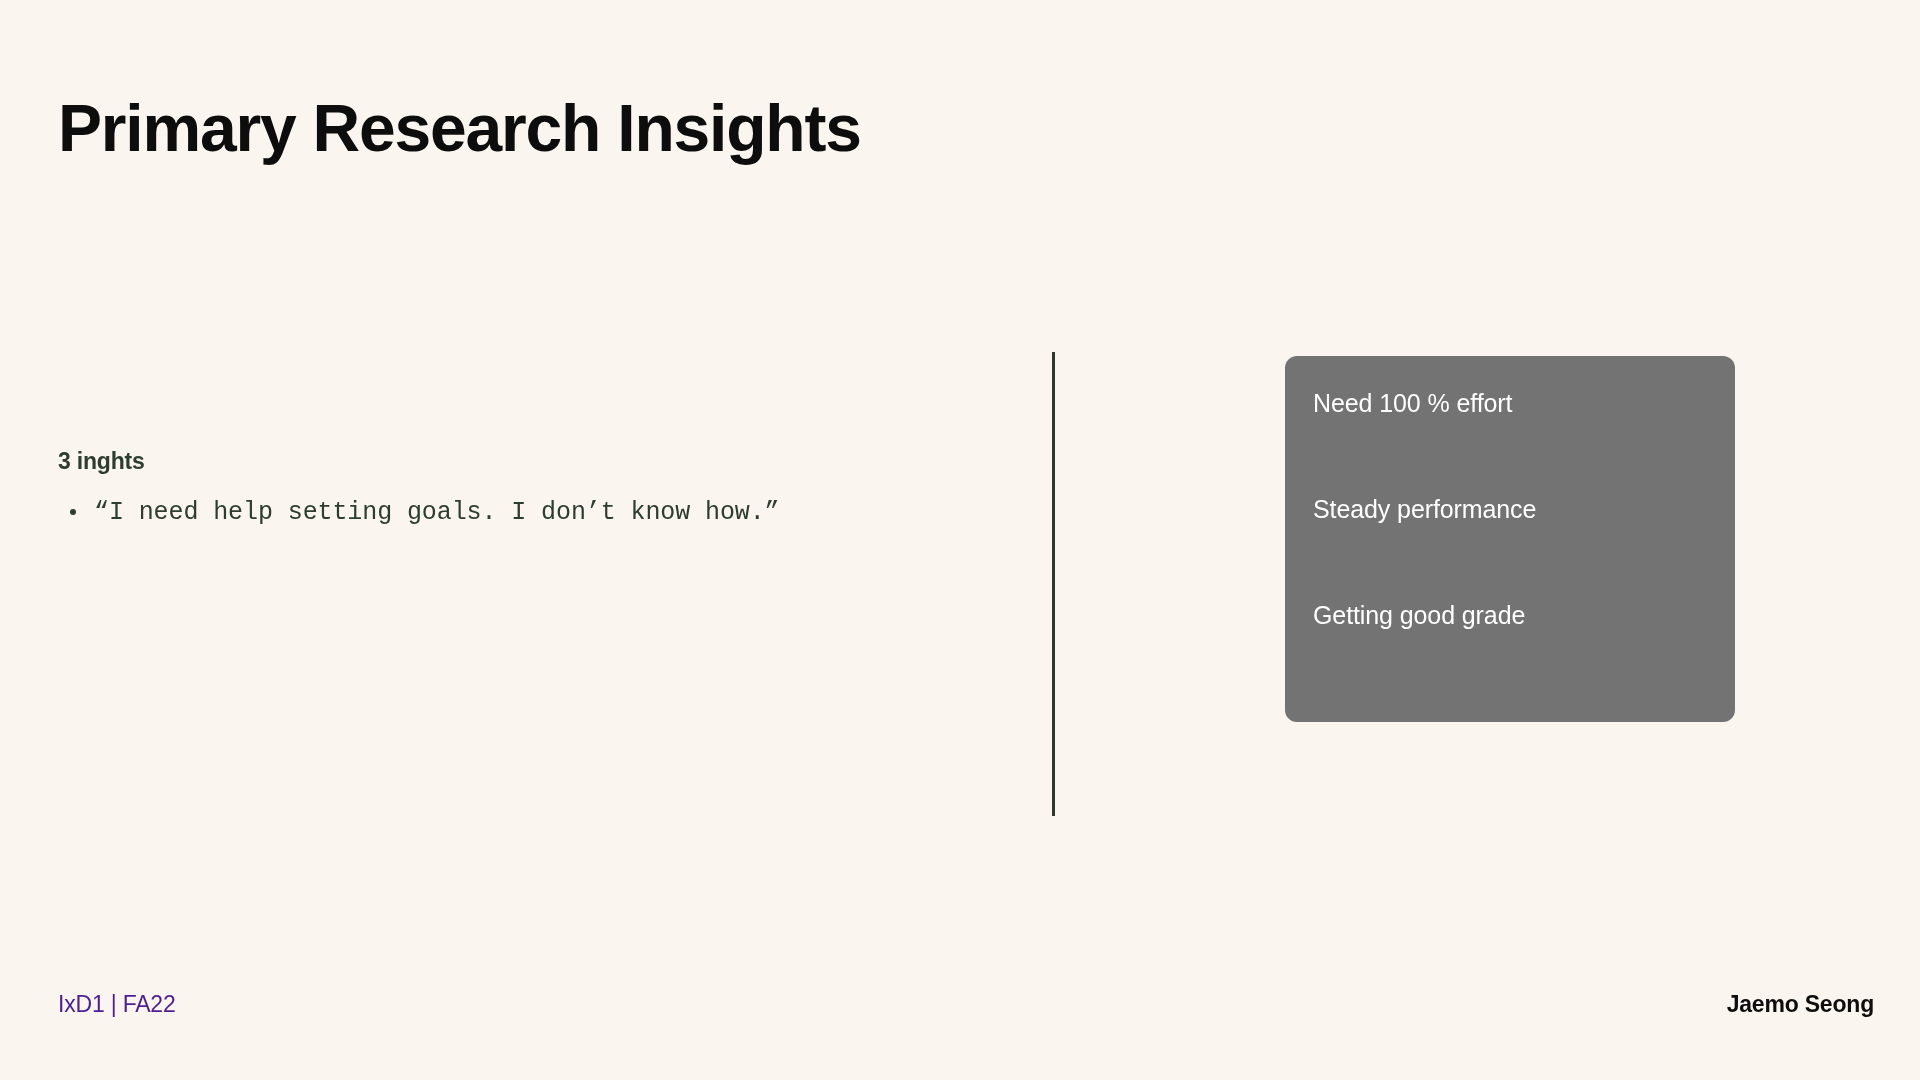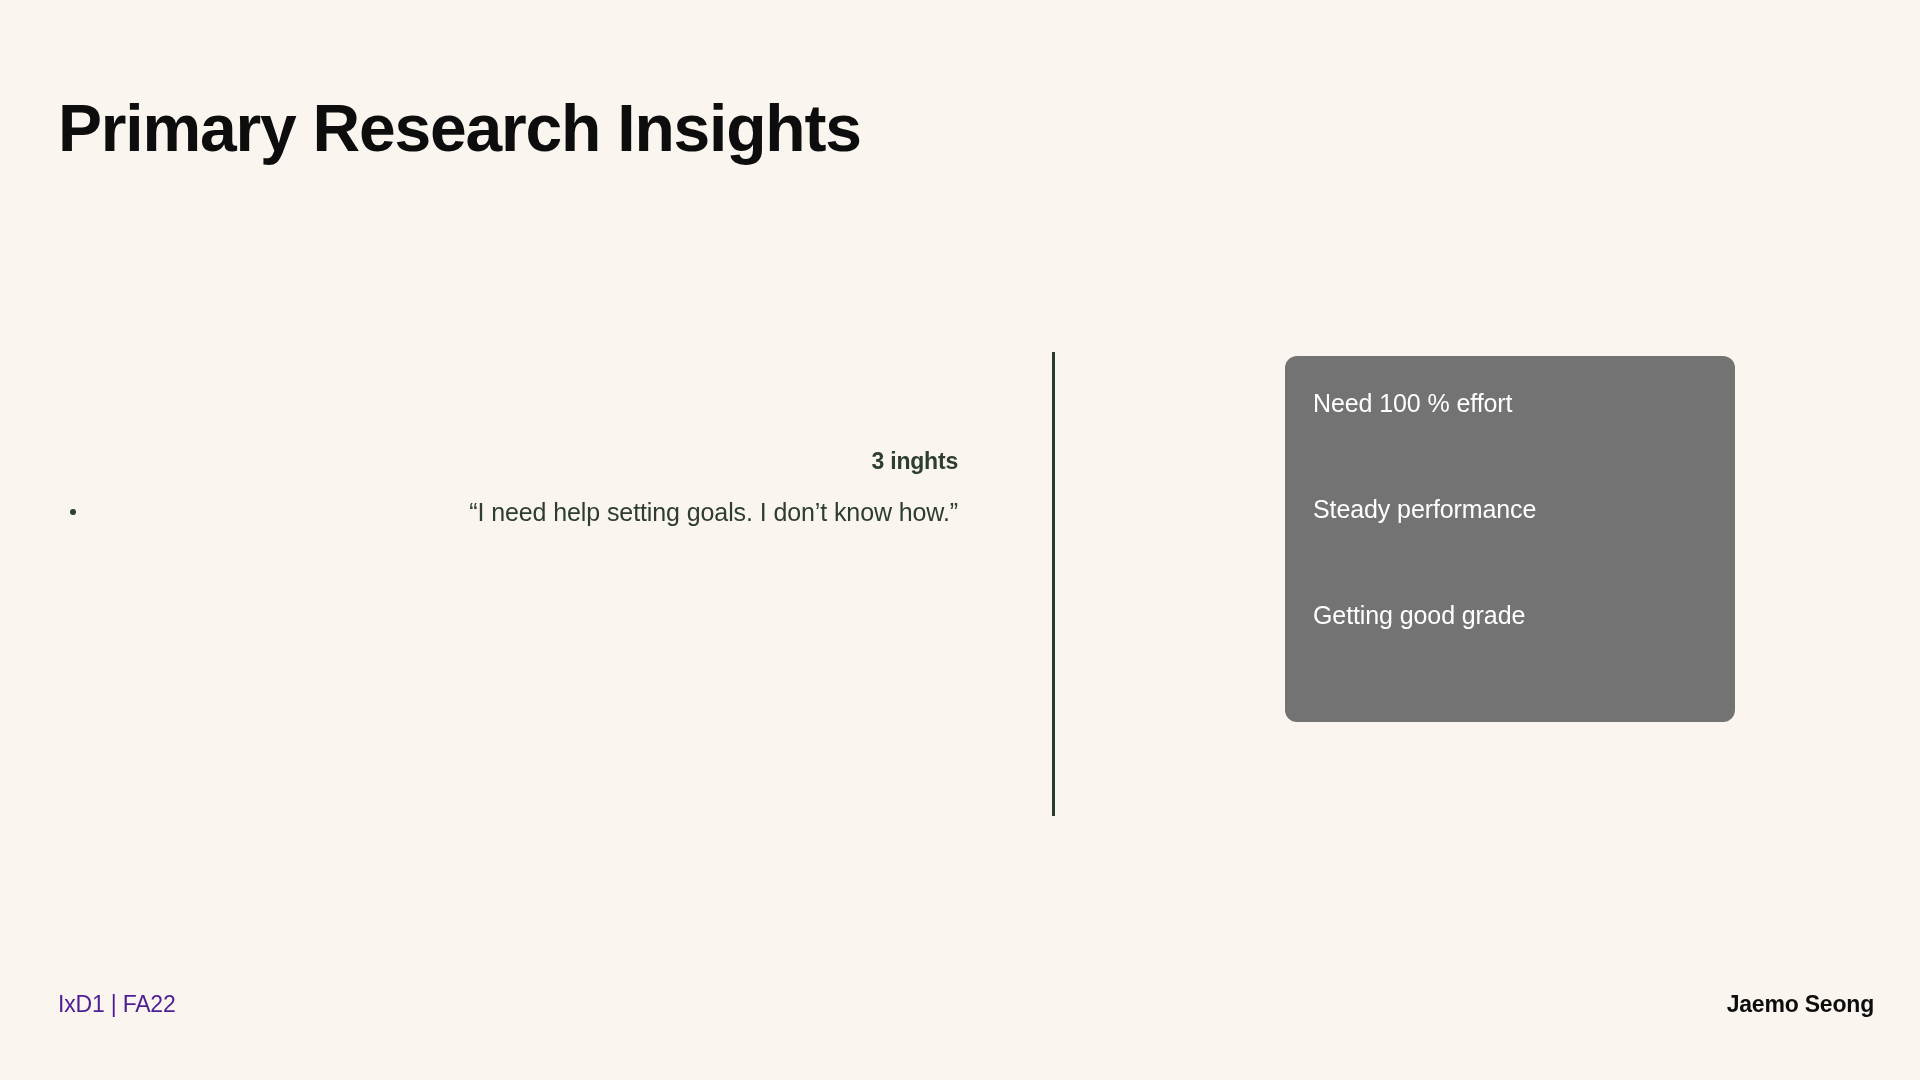--- a/index.html
+++ b/index.html
@@ -34,33 +34,33 @@
     white-space: nowrap;
     margin-top: 48px;
   }
 
   
   .insights-block {
     position: absolute;
     left: 58px;
     top: 448px;
     width: 900px;
-    text-align: right;
   }
   .insights-heading {
     font-size: 23px;
     font-weight: 700;
     color: #2d3d30;
     letter-spacing: -0.2px;
     margin: 0 0 22px 0;
   }
   .insights-list {
     list-style: none;
     margin: 0;
     padding: 0;
+    font-family: Liberation Mono, monospace;
   }
   .insight-item {
     position: relative;
     padding-left: 36px;
     font-size: 25px;
     color: #2d3d30;
     letter-spacing: -0.1px;
     line-height: 1.25;
     margin-bottom: 24px;
     white-space: nowrap;

